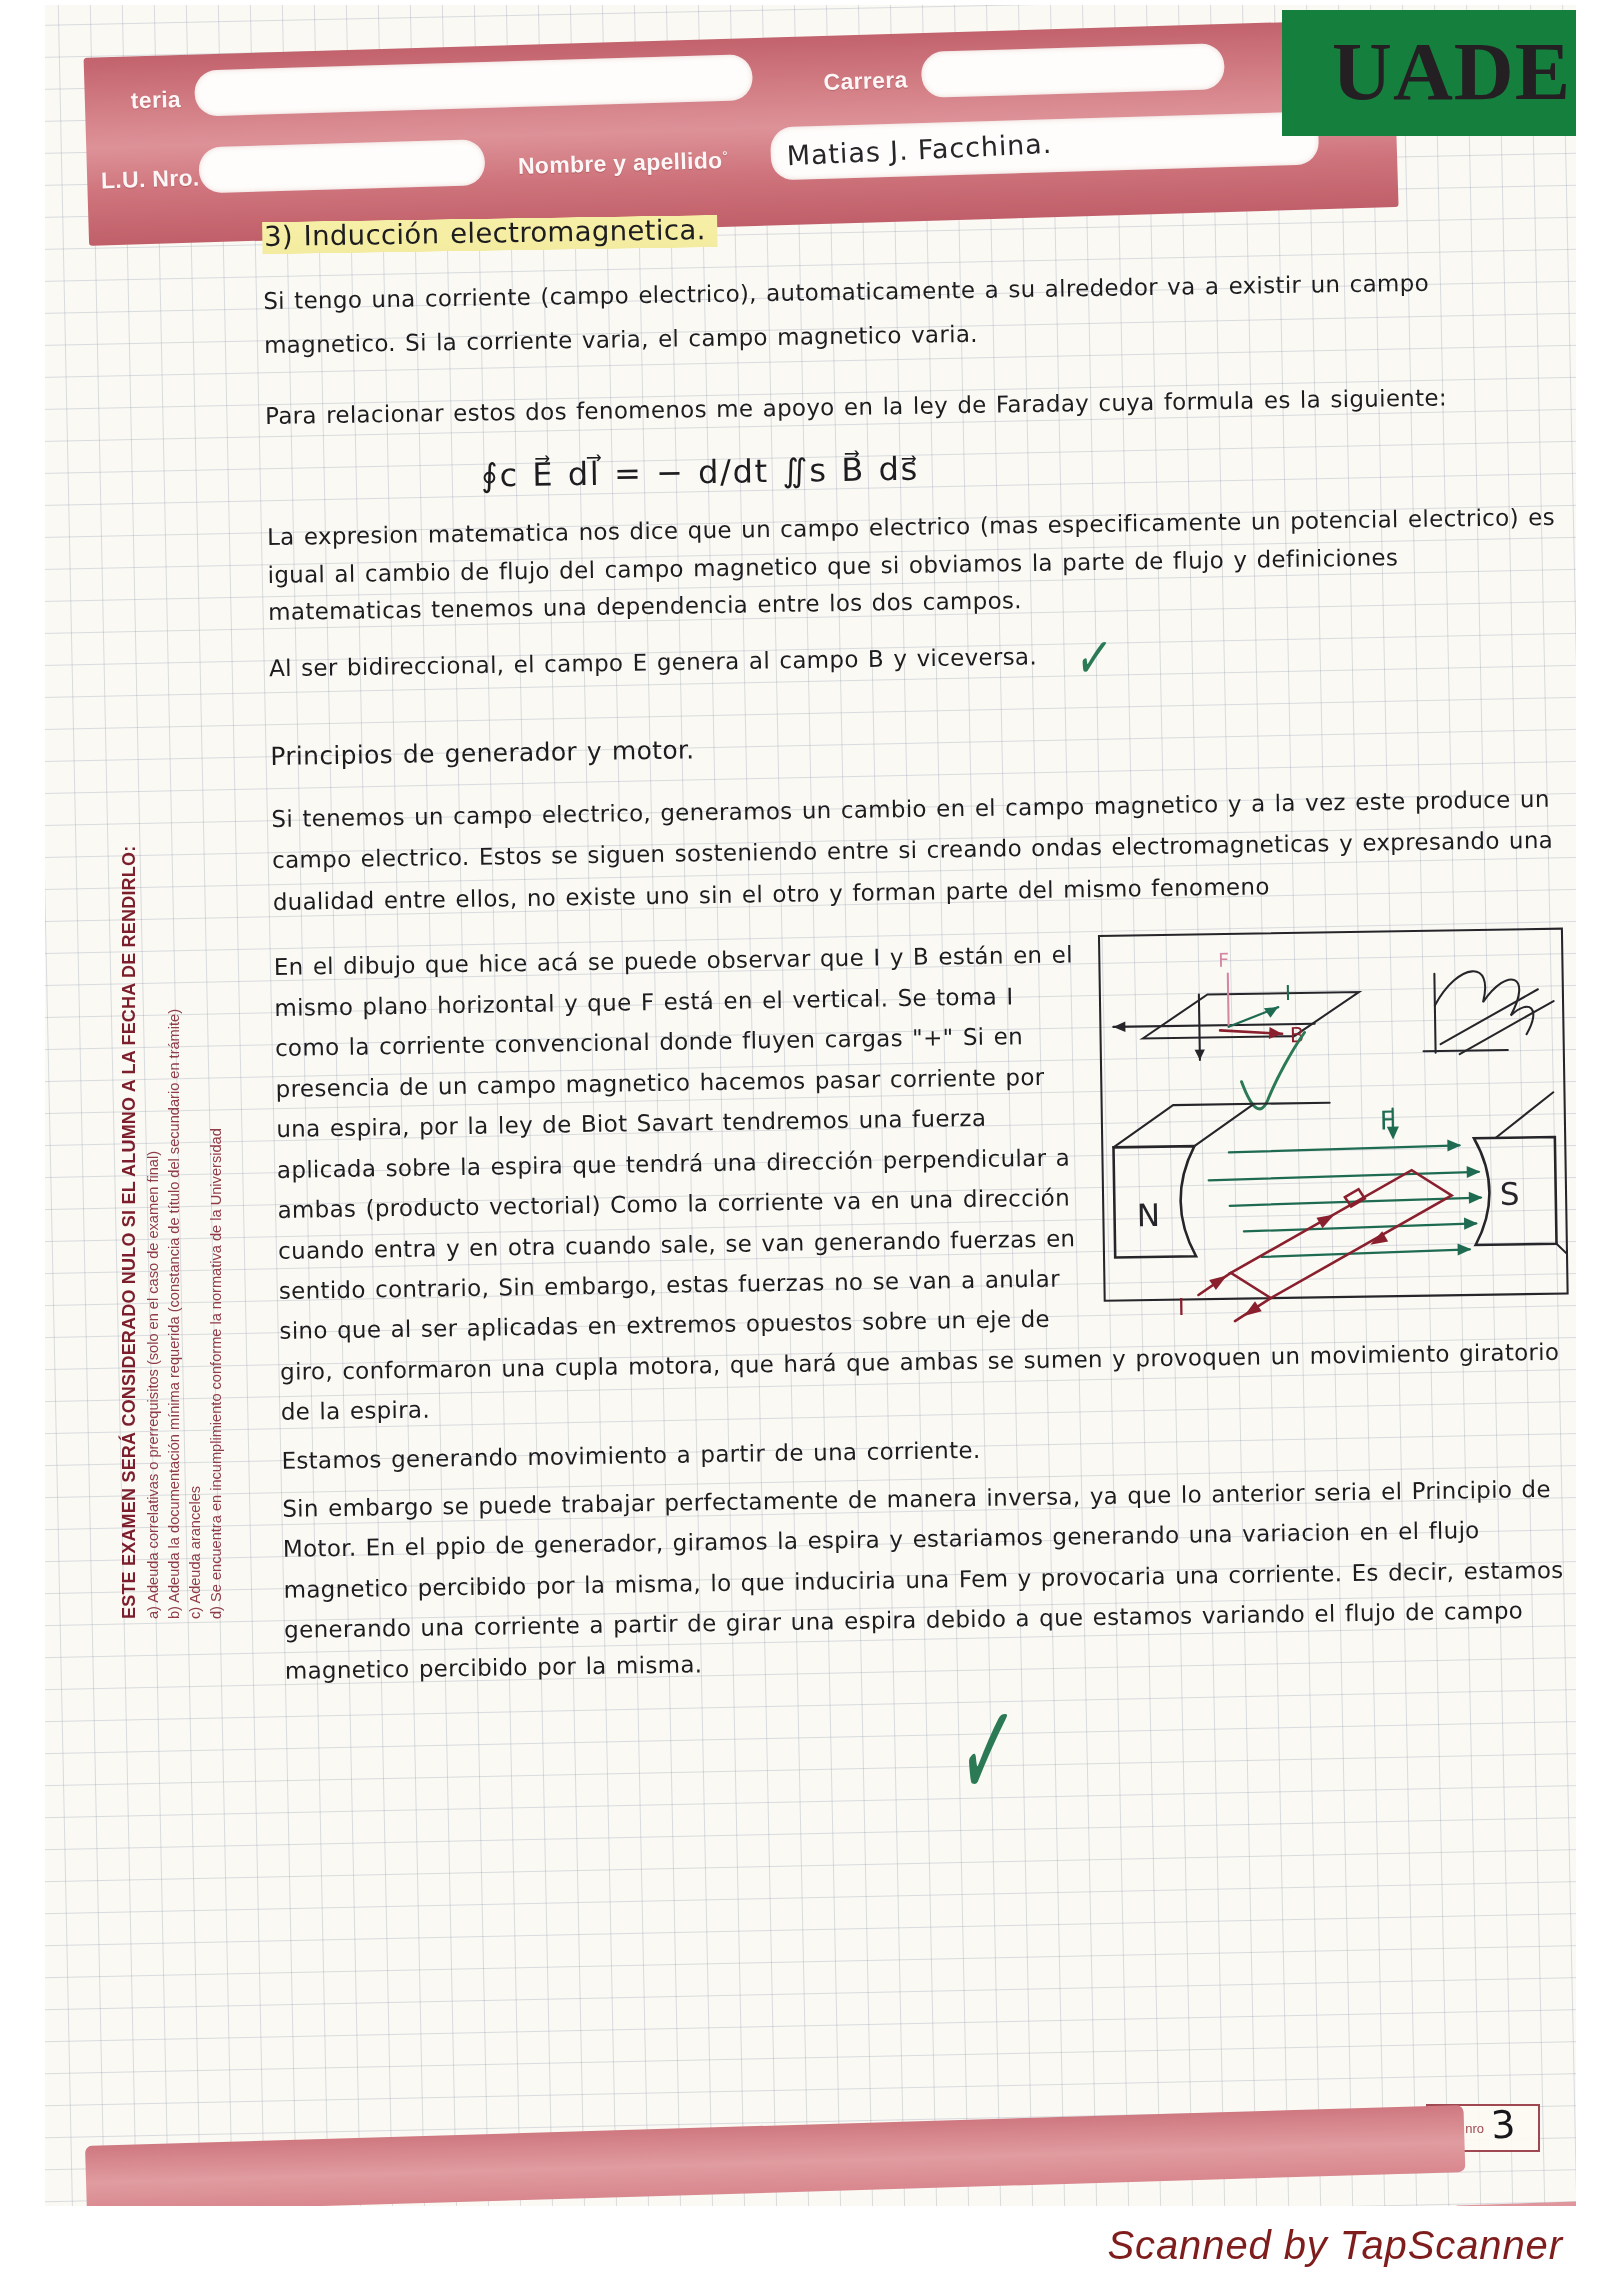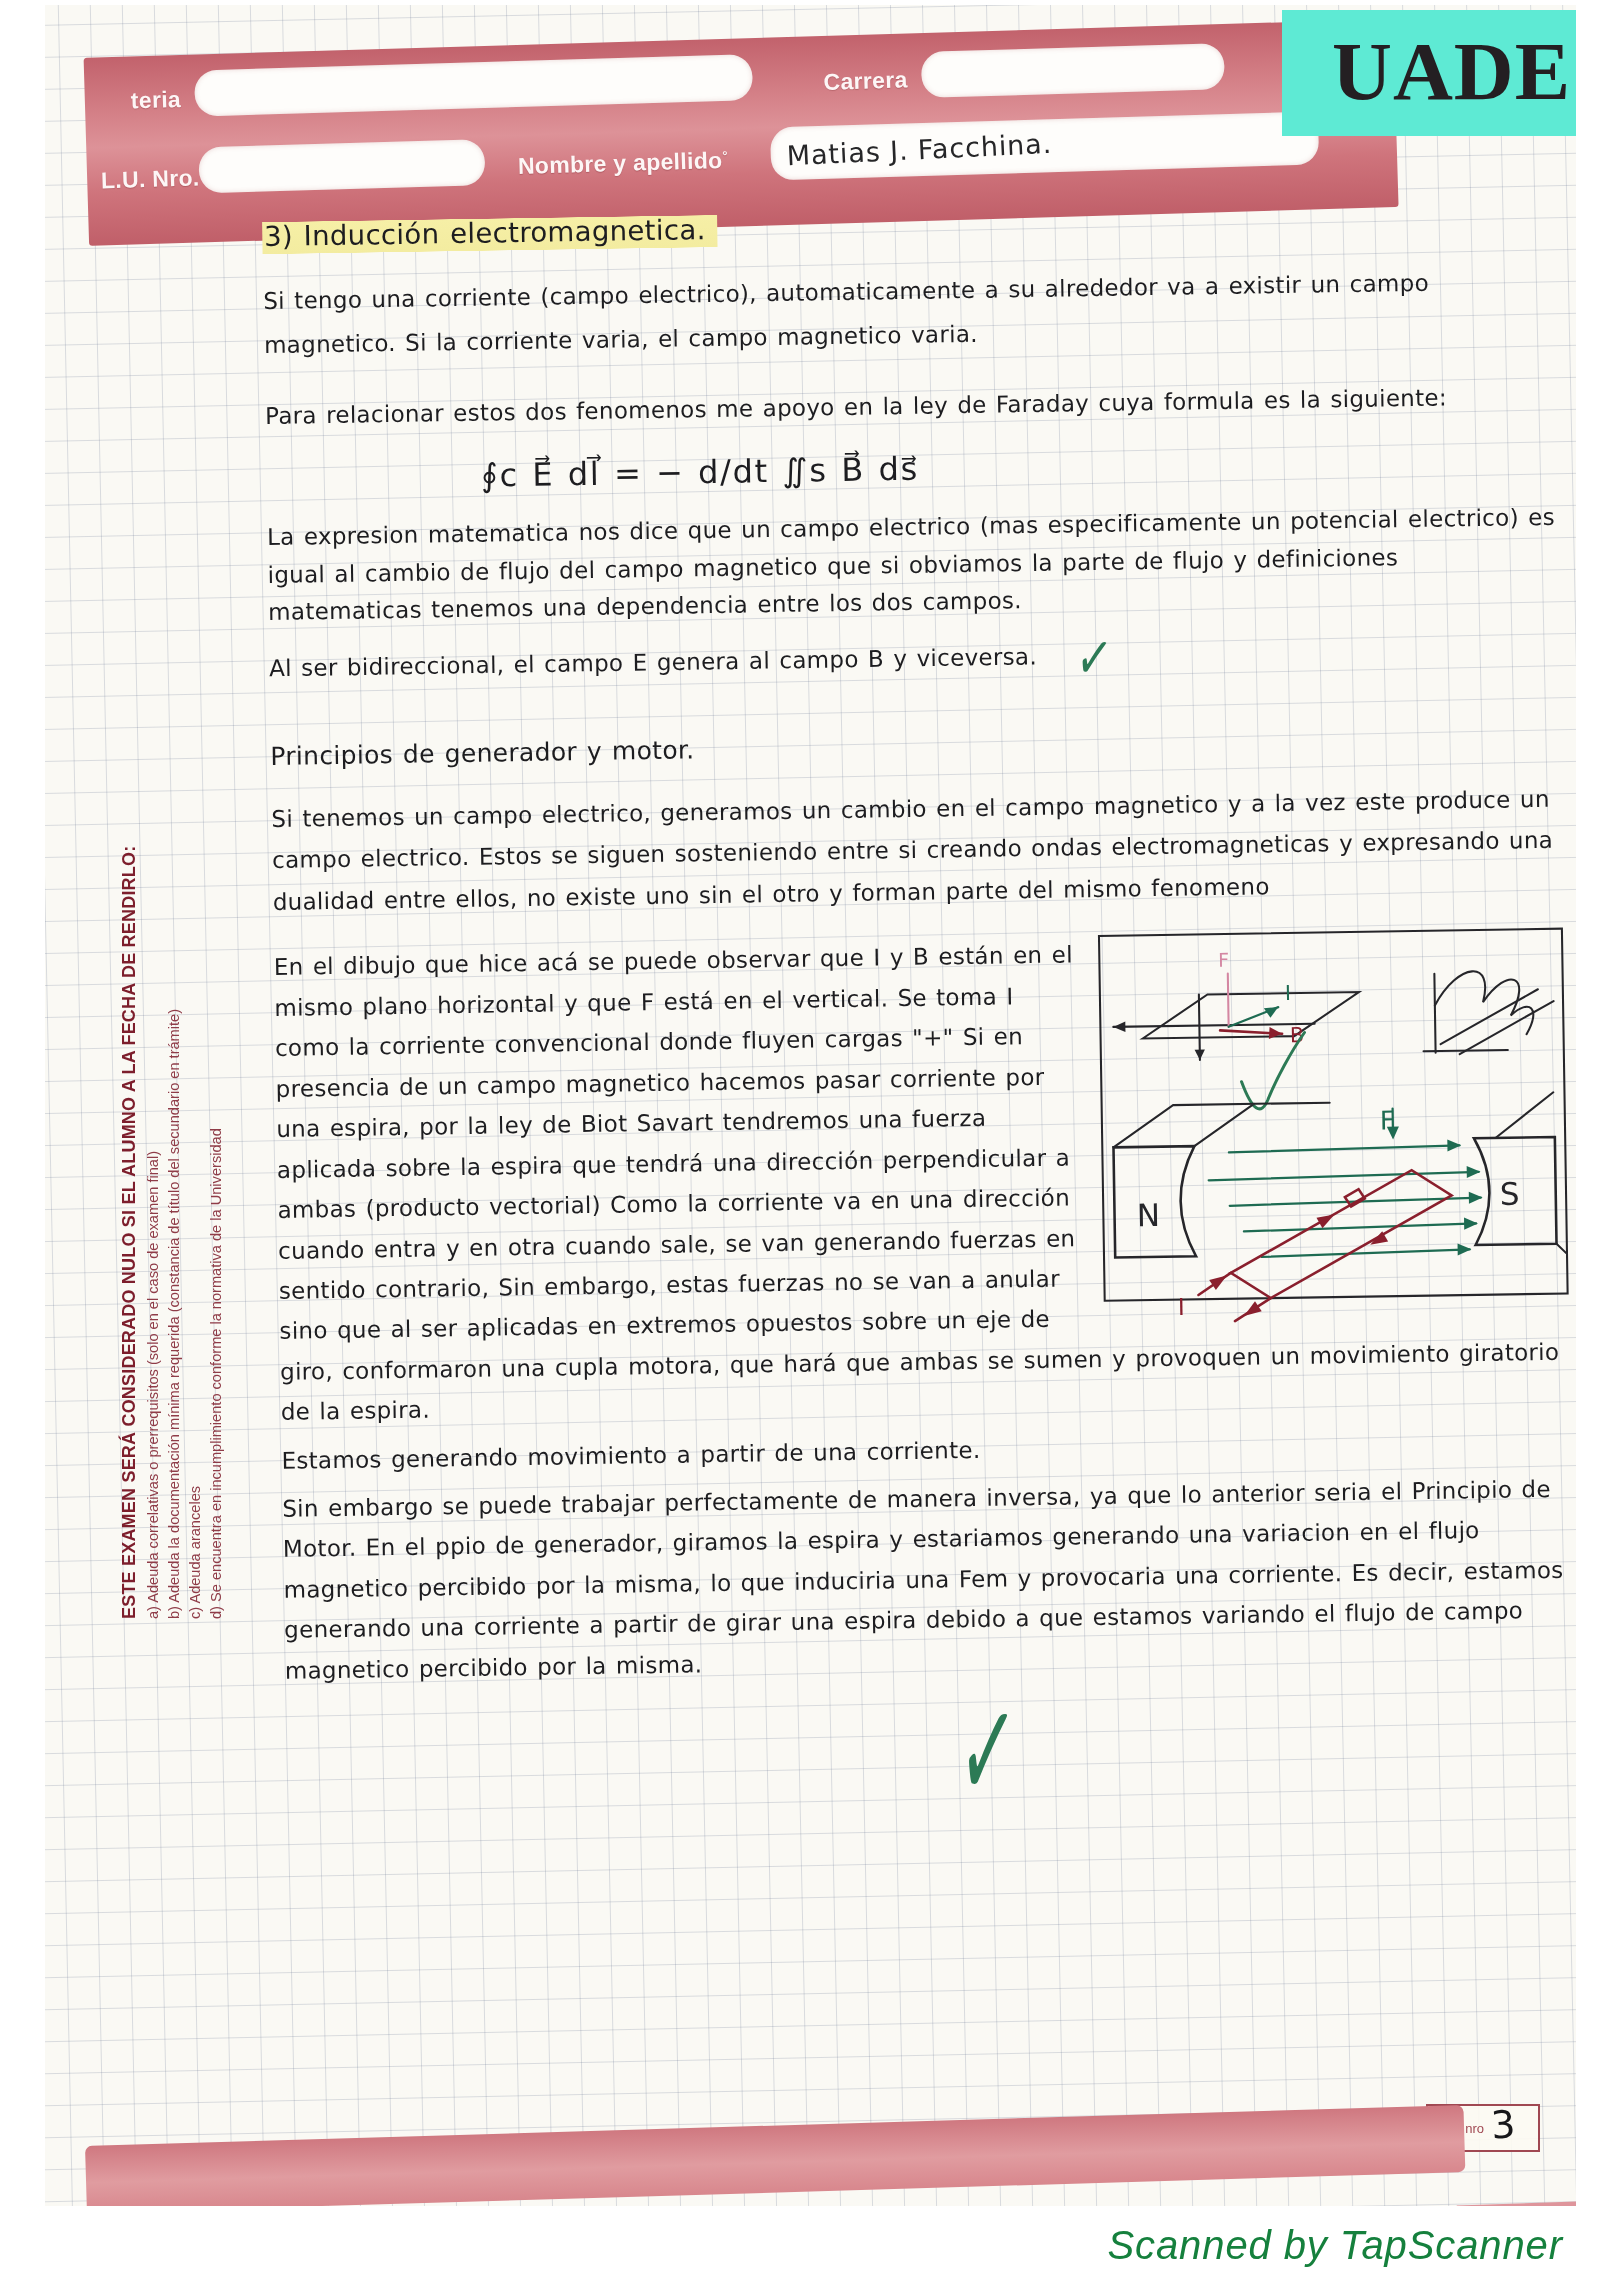--- a/index.html
+++ b/index.html
@@ -29,21 +29,21 @@
   .l-materia{left:46px;top:31px;}
   .f-materia{left:110px;top:15.5px;width:558px;height:46px;}
   .l-carrera{left:739px;top:33px;}
   .f-carrera{left:837px;top:19px;width:303px;height:46px;}
   .l-lu{left:13.8px;top:110px;}
   .f-lu{left:112px;top:93px;width:286px;height:46px;}
   .l-nombre{left:431px;top:108px;}
   .deg{font-size:13px;vertical-align:7.7px;}
   .f-nombre{left:684px;top:90px;width:517px;height:53px;display:flex;align-items:center;padding:0 15.5px;}
   .hand-name{font-family:"DejaVu Sans",sans-serif;font-size:27px;color:#262628;transform:rotate(-1deg);white-space:nowrap;letter-spacing:0.9px;}
-  .uade-box{position:absolute;left:1237px;top:5.2px;width:339px;height:126px;background:#5eead4;
+  .uade-box{position:absolute;left:1237px;top:5.2px;width:339px;height:126px;background:#15803d;
     border-right:2.6px solid #b9b6b2;display:flex;align-items:center;justify-content:center;}
   .uade{font-family:"Liberation Serif",serif;font-weight:bold;font-size:83px;color:#241f22;letter-spacing:0.9px;margin-top:-5.2px;}
   
   .sidebar{
     position:absolute;left:74px;top:1614px;width:1076px;
     transform:rotate(-90deg);transform-origin:top left;
   }
   .sb-title{color:#7d1e2c;font-weight:bold;font-size:18px;letter-spacing:0.2px;margin-bottom:3.4px;}
   .sb-item{color:#8f3c48;font-size:14.6px;line-height:1.42;}
   
@@ -84,21 +84,21 @@
   .diagram text{font-family:"DejaVu Sans",sans-serif;}
   
   .hoja-box{position:absolute;left:1381px;top:2099px;width:114px;height:48px;border:2.2px solid #a04852;
     background:rgba(252,250,242,.92);display:flex;align-items:center;padding:0 6.9px;box-sizing:border-box;}
   .hoja-label{color:#a04852;font-size:13px;}
   .hoja-num{font-size:38px;color:#17171a;margin-left:6.9px;transform:rotate(-4deg);margin-top:-6.9px;}
   .bottom-strip{position:absolute;left:40px;top:2141px;width:1379px;height:67px;border-radius:6.9px;
     background:linear-gradient(180deg,#cf7880 0%,#e09ca0 55%,#d8878d 100%);
     transform:rotate(-1.7deg);transform-origin:left top;}
   .bottom-strip2{position:absolute;left:1412px;top:2197px;width:205px;height:19px;background:#de959b;transform:rotate(-2deg);}
-  .scan-credit{position:absolute;right:59px;top:2223px;font-style:italic;font-size:40px;color:#15803d;
+  .scan-credit{position:absolute;right:59px;top:2223px;font-style:italic;font-size:40px;color:#7f1d1d;
     font-family:"Liberation Sans",sans-serif;letter-spacing:0.9px;}
 </style>
 </head>
 <body>
 
 <div class="page">
   <div class="grid"></div>
 
   <div class="header-band">
     <span class="hlabel l-materia">teria</span>

